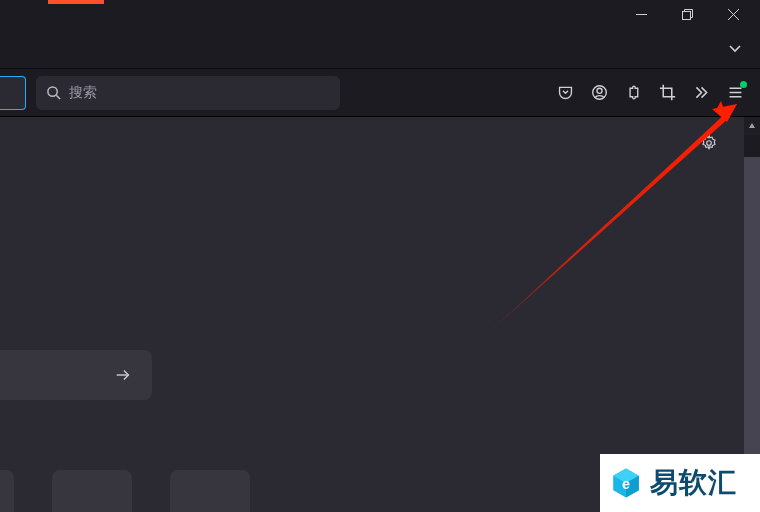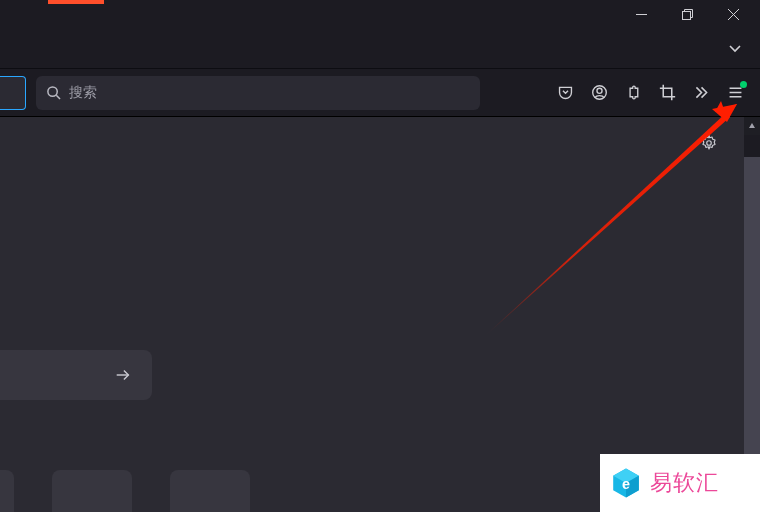--- a/index.html
+++ b/index.html
@@ -57,21 +57,21 @@
   }
   .backstub {
     width: 26px; height: 34px;
     border: 1px solid #2aa7ff;
     border-left: none;
     border-radius: 0 4px 4px 0;
     margin-right: 10px;
     background: #2b2a33;
   }
   .searchbox {
-    width: 444px; height: 34px;
+    width: 304px; height: 34px;
     background: #2b2a33;
     border-radius: 6px;
     display: flex;
     align-items: center;
     padding: 0 10px;
     gap: 8px;
   }
   .searchbox .mag { color: #b9b9c2; }
   .searchbox .ph {
     color: #9b9ba5;
@@ -191,23 +191,23 @@
     display: flex;
     align-items: center;
     padding-left: 10px;
     gap: 8px;
   }
   .wm-logo {
     width: 32px; height: 32px;
     position: relative;
   }
   .wm-text {
-    font-weight: 400;
-    font-size: 22px;
-    color: #ec4899;
+    font-weight: 700;
+    font-size: 28px;
+    color: #0c4a6e;
     letter-spacing: 1px;
     font-family: "Microsoft YaHei", sans-serif;
   }
 </style>
 </head>
 <body>
 
 <div class="logo-badge"></div>
 
 <div class="titlebar">

